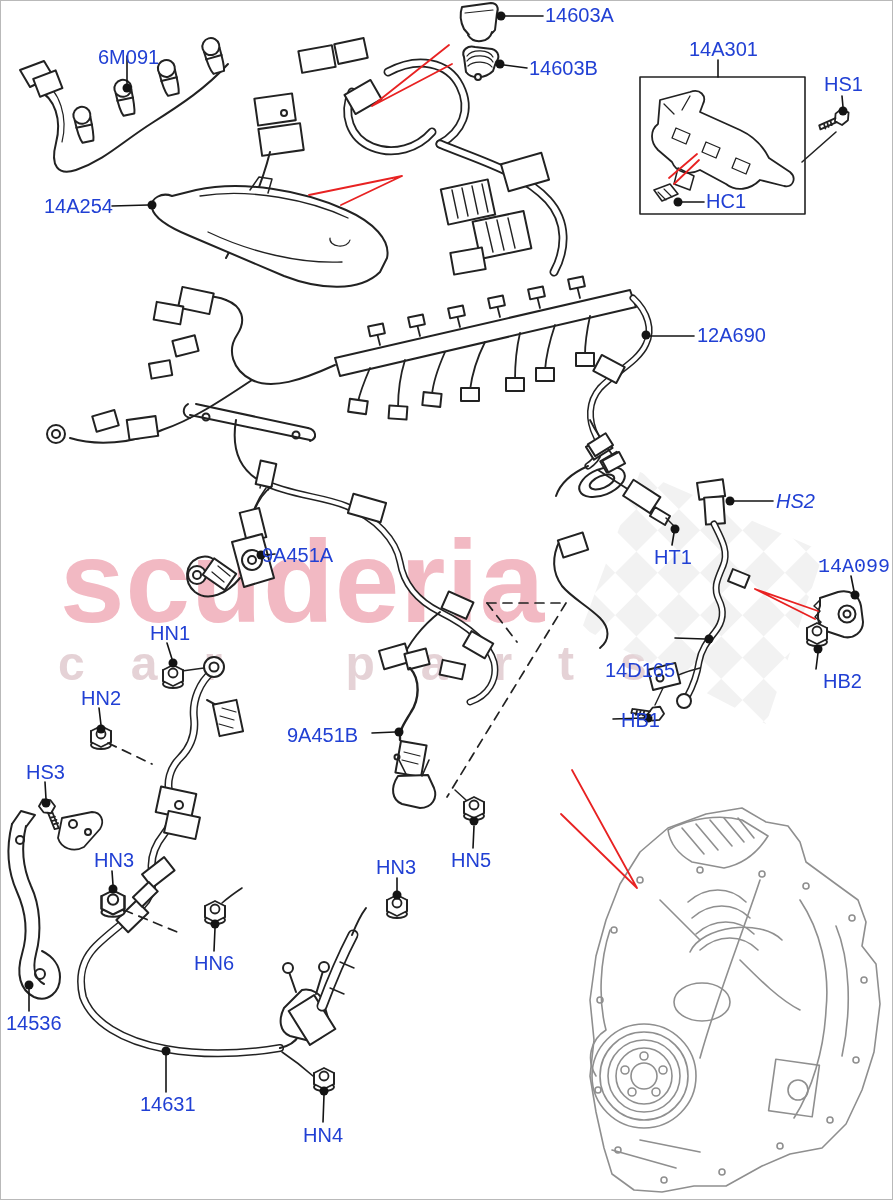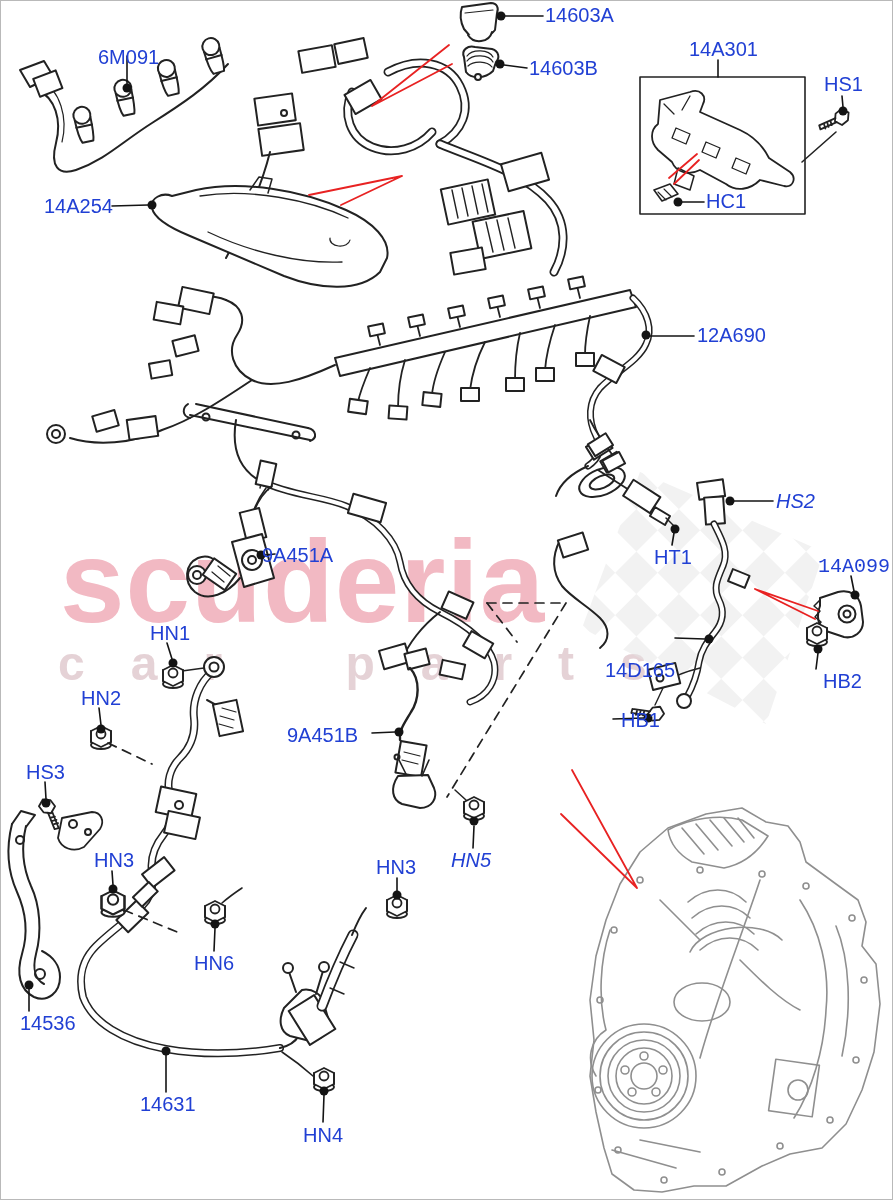--- a/index.html
+++ b/index.html
@@ -447,20 +447,20 @@
       <span class="plabel" style="left: 654px; top: 547px;">HT1</span>
       <span class="plabel" style="left: 818px; top: 557px; font-family: Liberation Mono, monospace;">14A099</span>
       <span class="plabel" style="left: 605px; top: 660px;">14D165</span>
       <span class="plabel" style="left: 796px; top: 671px; margin-left: 27px;">HB2</span>
       <span class="plabel" style="left: 577px; top: 710px; margin-left: 44px;">HB1</span>
       <span class="plabel" style="left: 150px; top: 623px;">HN1</span>
       <span class="plabel" style="left: 81px; top: 688px;">HN2</span>
       <span class="plabel" style="left: 26px; top: 762px;">HS3</span>
       <span class="plabel" style="left: 94px; top: 850px;">HN3</span>
       <span class="plabel" style="left: 376px; top: 857px;">HN3</span>
-      <span class="plabel" style="left: 451px; top: 850px; font-style: italic;">HN5</span>
+      <span class="plabel" style="left: 451px; top: 850px;">HN5</span>
       <span class="plabel" style="left: 194px; top: 953px;">HN6</span>
-      <span class="plabel" style="left: 20px; top: 1013px;">14536</span>
+      <span class="plabel" style="left: 6px; top: 1013px;">14536</span>
       <span class="plabel" style="left: 140px; top: 1094px;">14631</span>
       <span class="plabel" style="left: 303px; top: 1125px;">HN4</span>
       <span class="plabel" style="left: 287px; top: 725px;">9A451B</span>
     </div>
 </div>
 
 </body></html>

